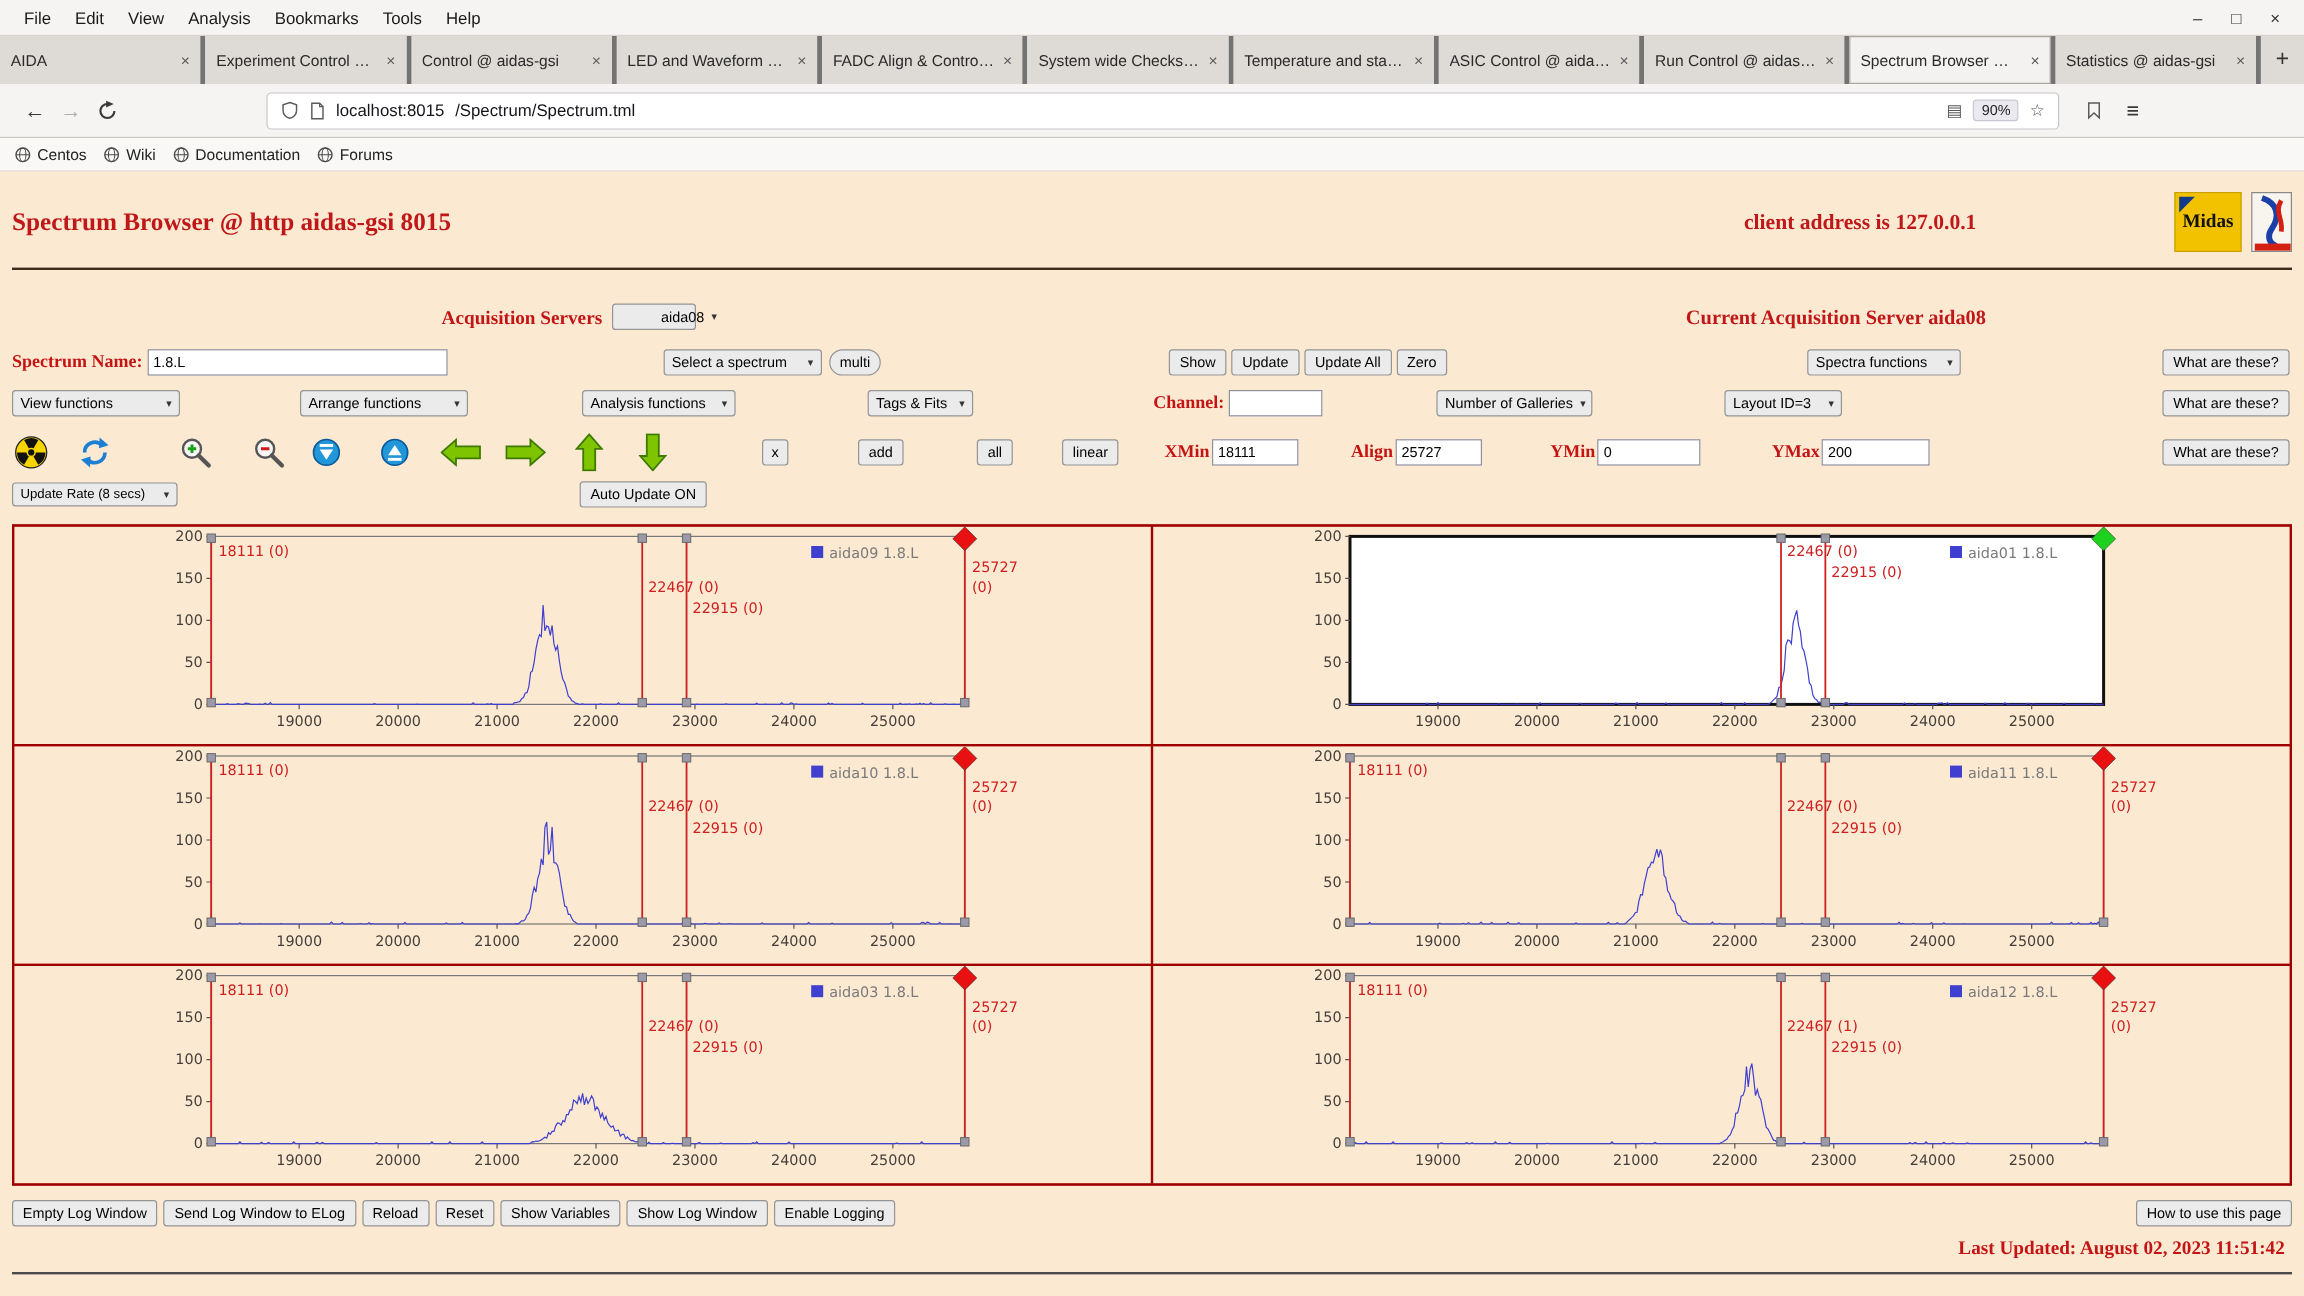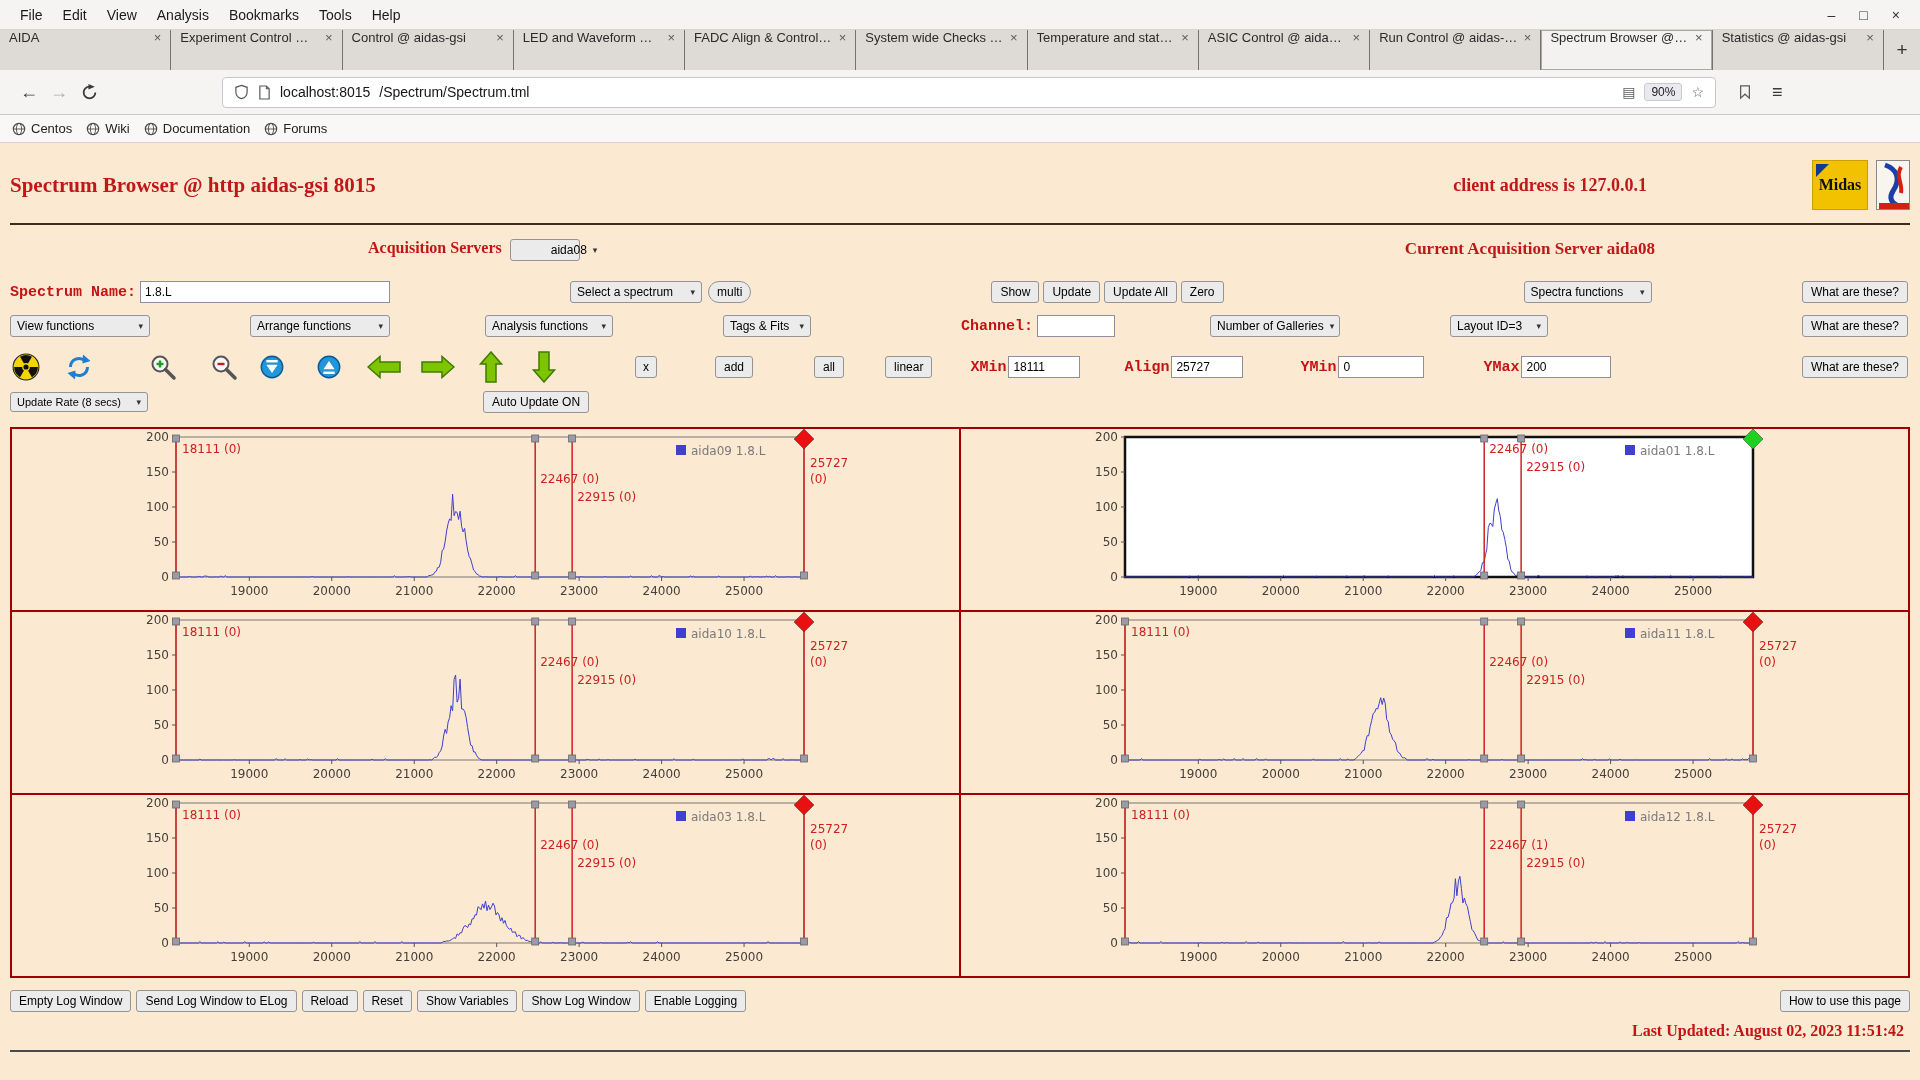--- a/index.html
+++ b/index.html
@@ -9,21 +9,21 @@
 
   
   .menu-bar { height:30px; background:#f6f4f2; display:flex; align-items:center; padding:0 10px; border-bottom:1px solid #d9d5d1; }
   .menu-items { display:flex; align-items:center; }
   .menu-item { font-size:14px; color:#1a1a1a; padding:3px 10px; cursor:default; }
   .win-controls { margin-left:auto; display:flex; gap:24px; padding-right:10px; }
   .win-btn { font-size:14px; color:#333; }
 
   .tab-bar { height:40px; background:#dedbd7; display:flex; align-items:stretch; }
   .tabs { display:flex; flex:1; min-width:0; }
-  .tab { flex:1 1 172px; min-width:0; display:flex; align-items:flex-start; gap:6px; padding:0 9px; font-size:13px; color:#2a2a2a; border-right:1px solid #737373; background:#dedbd7; }
+  .tab { flex:1 1 172px; min-width:0; display:flex; align-items:center; gap:6px; padding:0 9px; font-size:13px; color:#2a2a2a; border-right:4px solid #737373; background:#dedbd7; }
   .tab.active { background:#f4f2f0; box-shadow:inset 0 0 0 1px #aba7a3; }
   .tab-label { flex:1; white-space:nowrap; overflow:hidden; text-overflow:ellipsis; }
   .tab-close { color:#5a5a5a; font-size:13px; }
   .new-tab { width:36px; display:flex; align-items:center; justify-content:center; font-size:19px; color:#333; }
 
   .nav-bar { height:45px; background:#f6f4f2; display:flex; align-items:center; padding:0 14px; border-bottom:1px solid #ccc8c4; }
   .nav-icon { width:30px; text-align:center; font-size:18px; color:#3a3a3a; }
   .nav-icon.disabled { color:#b0aeac; }
   .nav-svg { width:30px; display:flex; justify-content:center; align-items:center; }
   .url-box { margin-left:118px; width:1494px; height:31px; background:#ffffff; border:1px solid #c6c6cc; border-radius:4px; display:flex; align-items:center; gap:9px; padding:0 11px; font-size:14px; }
@@ -42,26 +42,26 @@
   .page { flex:1; background:#fce9d2; padding:0 10px; position:relative; }
 
   .header-row { display:flex; align-items:center; margin-top:14px; height:56px; }
   .page-title { font-family:"Liberation Serif",serif; font-weight:bold; font-size:21px; color:#c01818; }
   .client-addr { margin-left:auto; margin-right:165px; font-family:"Liberation Serif",serif; font-weight:bold; font-size:18px; color:#c01818; }
   .logos { display:flex; gap:8px; align-items:center; }
 
   .rule { border-top:2px solid #3c2c1c; margin-top:10px; }
   .rule2 { border-top:2px solid #4a4a4a; margin-top:10px; }
 
-  .acq-row { display:flex; align-items:flex-start; margin-top:14px; height:26px; }
+  .acq-row { display:flex; align-items:flex-end; margin-top:24px; height:26px; }
   .acq-label { margin-left:358px; font-family:"Liberation Serif",serif; font-weight:bold; font-size:16px; color:#c41414; margin-right:8px; }
   .current-server { margin-left:auto; margin-right:255px; font-family:"Liberation Serif",serif; font-weight:bold; font-size:17px; color:#c01818; }
 
   .ctl-row { display:flex; align-items:center; margin-top:14px; height:26px; font-size:12px; }
-  .field-label { font-family:Liberation Mono, monospace; font-weight:bold; font-size:15px; color:#c41414; }
+  .field-label { font-family:Liberation Serif, serif; font-weight:bold; font-size:15px; color:#c41414; }
   input[type=text] { font-size:12px; border:1px solid #8f8f9d; background:#fff; padding:3px 4px; font-family:"Liberation Sans",sans-serif; }
   .btn { background:#ebebeb; border:1px solid #949494; border-radius:3px; font-size:12px; padding:3px 8px; color:#000; font-family:"Liberation Sans",sans-serif; white-space:nowrap; }
   .sel { display:inline-flex; align-items:center; justify-content:space-between; background:#ebebeb; border:1px solid #949494; border-radius:3px; font-size:12px; padding:3px 6px; gap:6px; white-space:nowrap; }
   .sel .arr { font-size:9px; color:#333; }
 
   .icon-row { display:flex; align-items:center; margin-top:10px; height:36px; padding-left:2px; }
   .ico { display:inline-flex; align-items:center; }
 
   .rate-row { display:flex; align-items:center; margin-top:4px; height:26px; }
 

